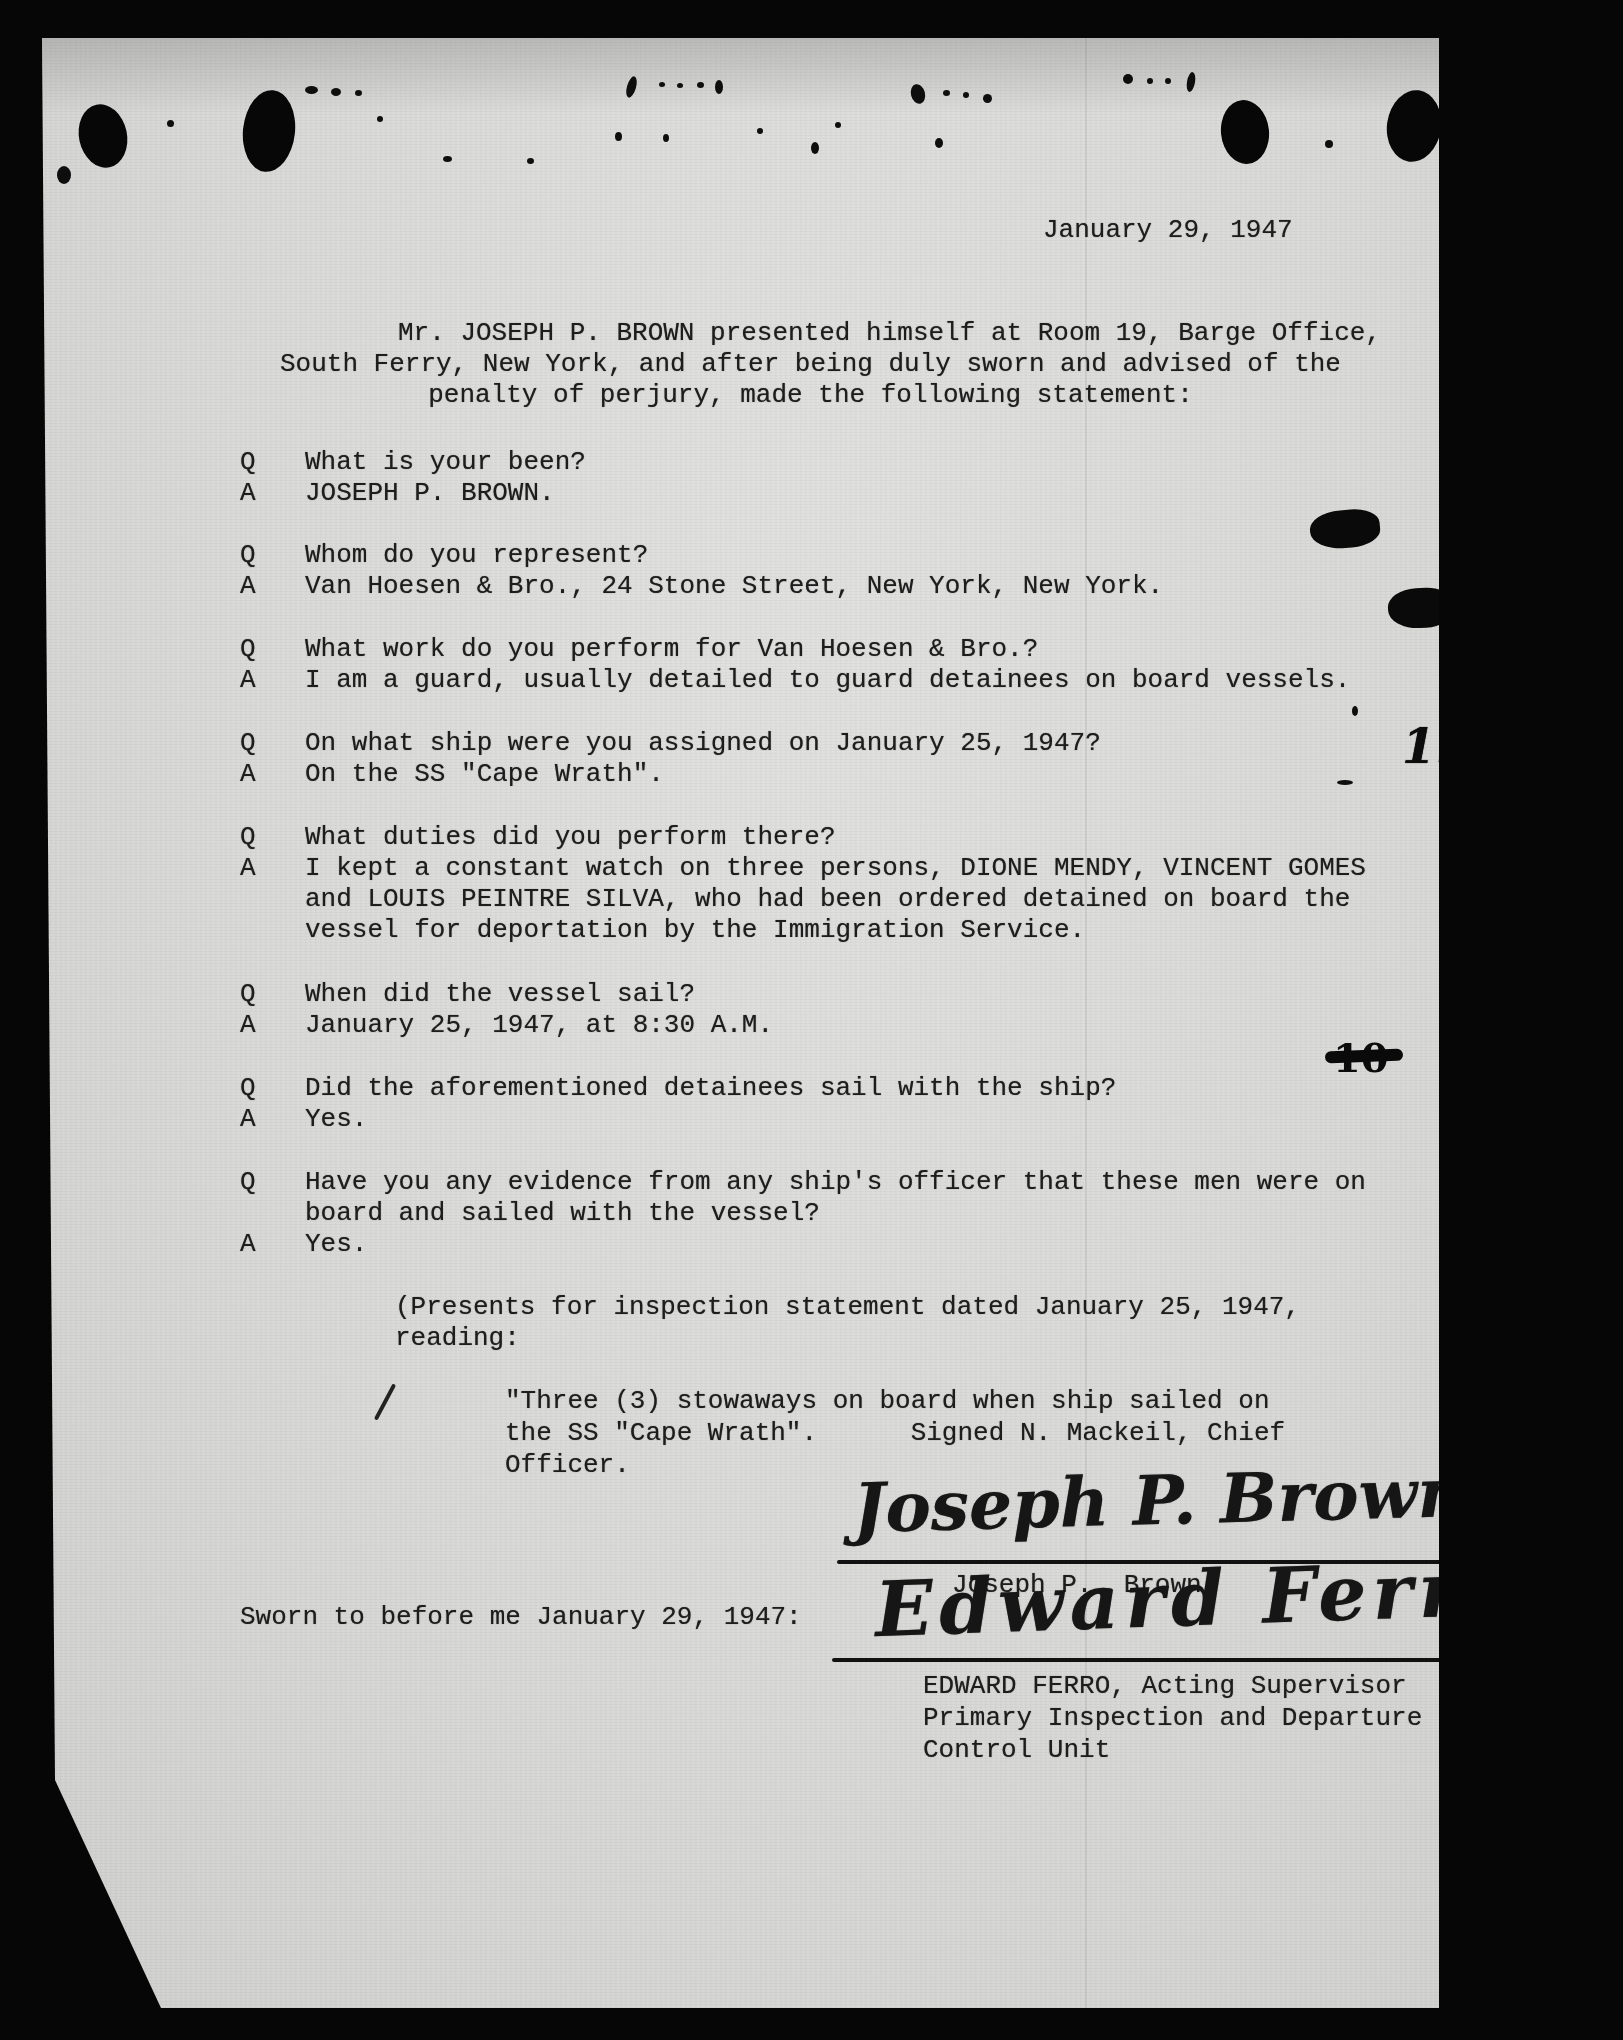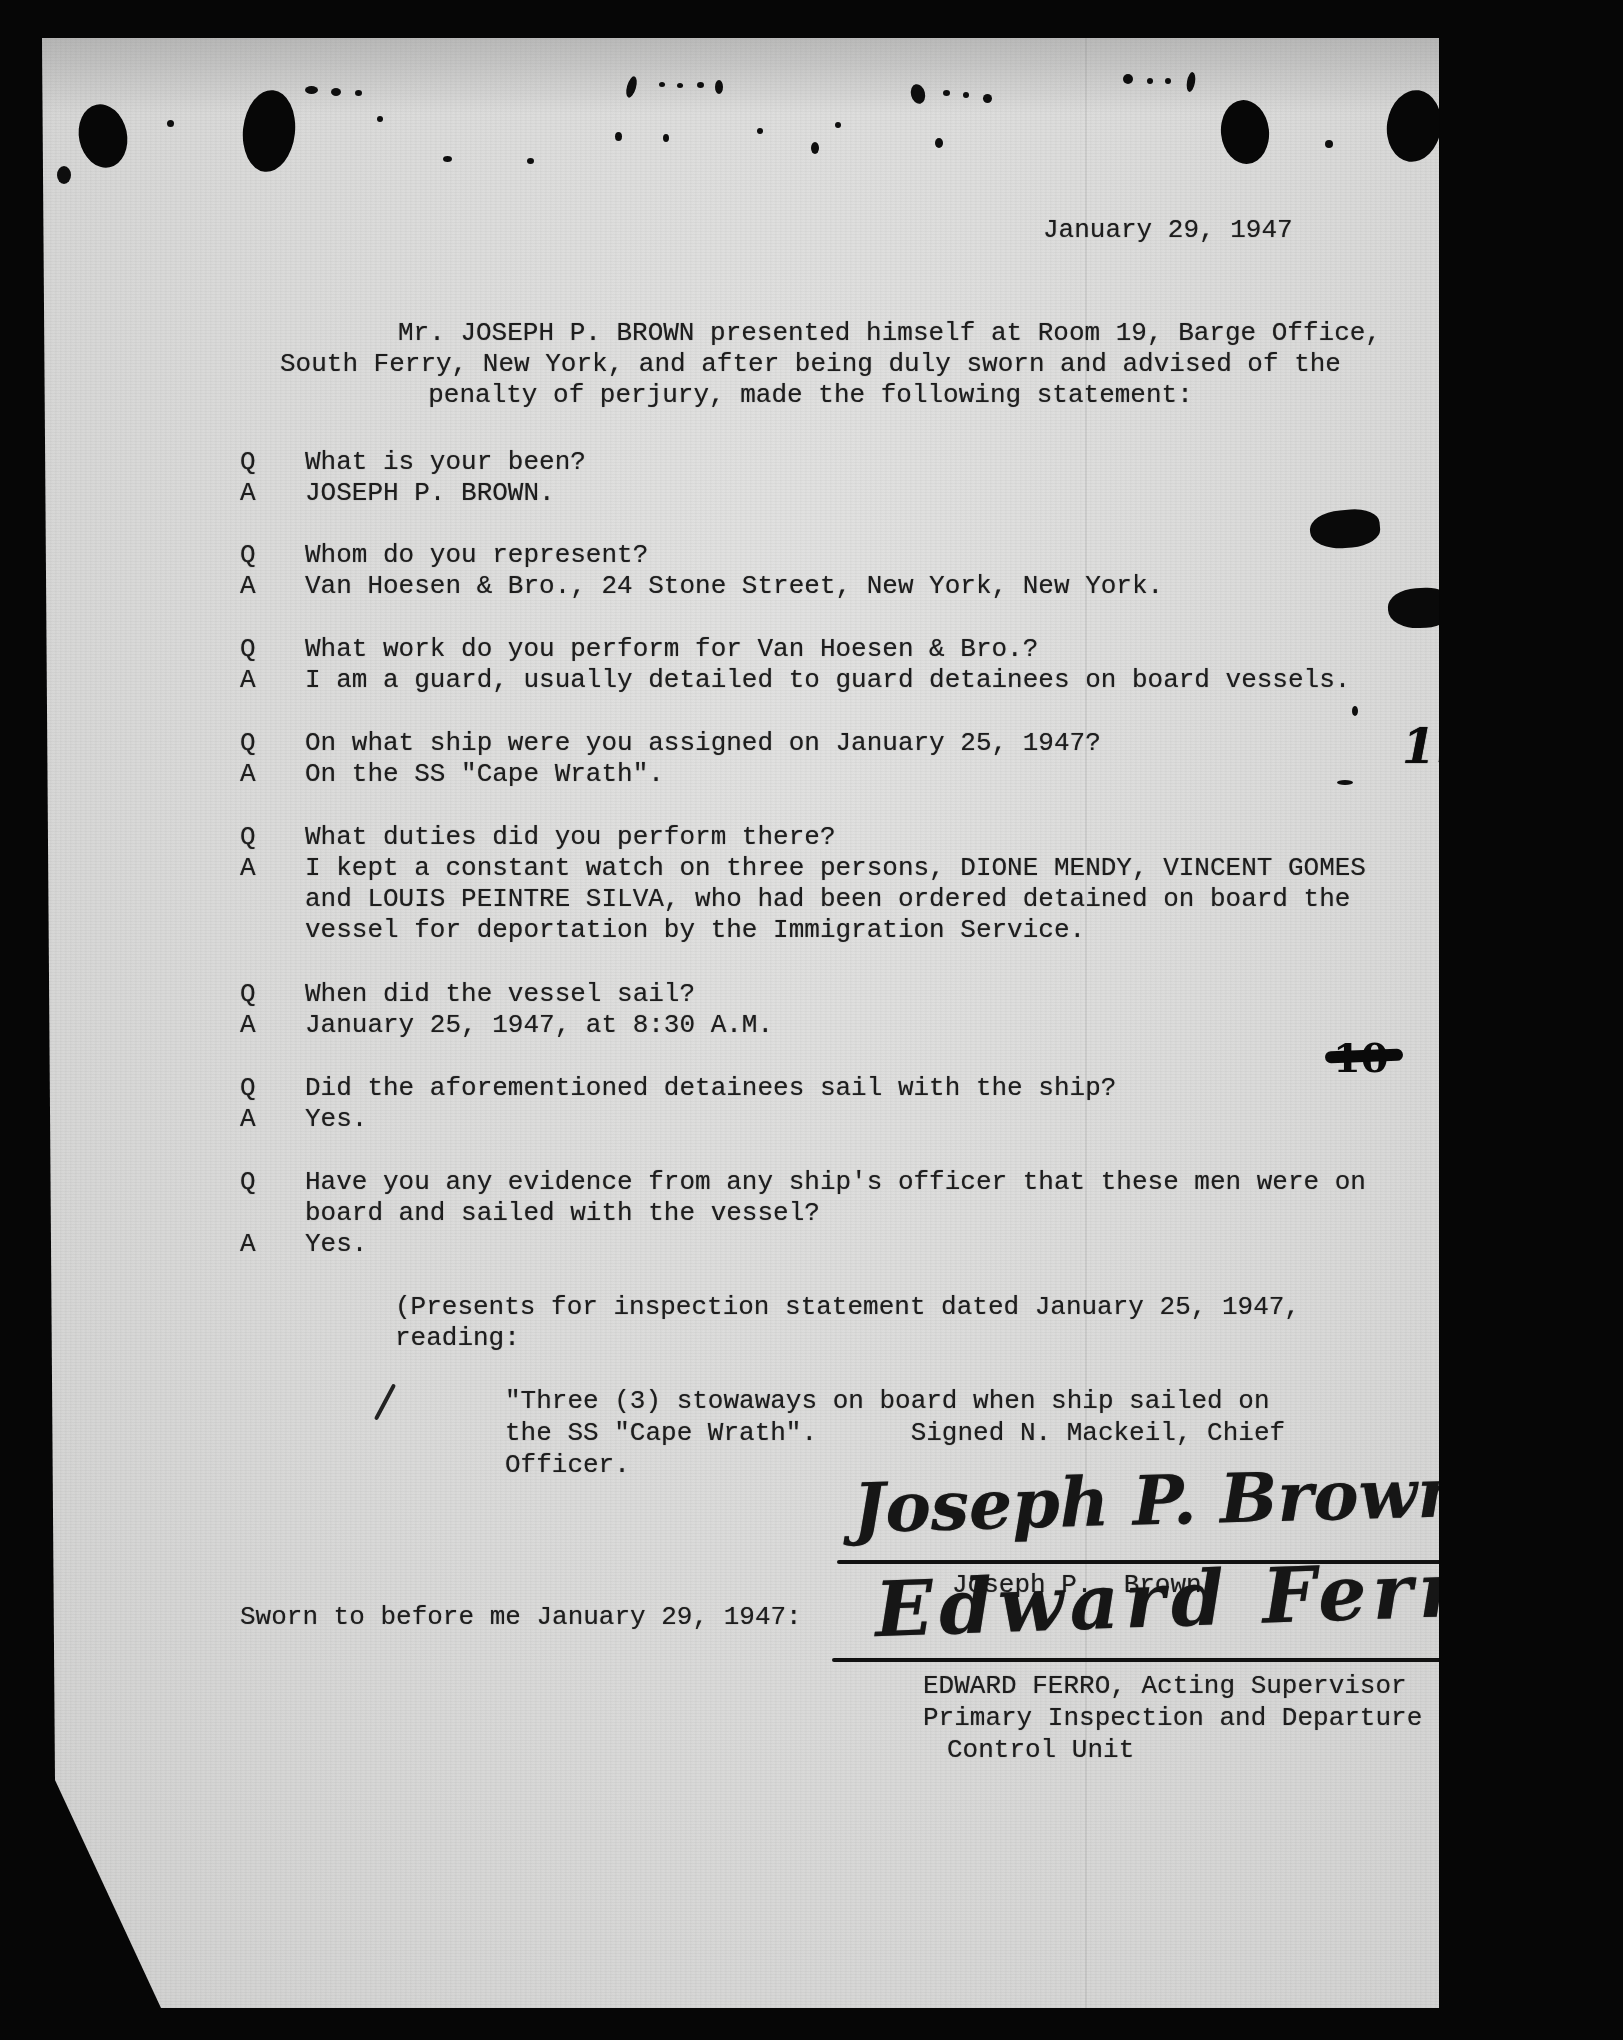--- a/index.html
+++ b/index.html
@@ -100,21 +100,21 @@
     <div class="checkmark" style="left:368px;top:1344px;"></div>
     <div class="tw" style="left:490px;top:1347px;" id="exhibit-quote"><div style="line-height: 32px;">"Three (3) stowaways on board when ship sailed on</div><div style="line-height: 32px;">the SS "Cape Wrath".      Signed N. Mackeil, Chief</div><div style="line-height: 32px;">Officer.</div></div>
 
     <div class="sig" style="left:838px;top:1422px;font-size:68px;transform:rotate(-1.5deg);">Joseph P. Brown</div>
     <div class="sigline" style="left:822px;top:1522px;width:612px;"></div>
     <div class="tw" style="left:937px;top:1532px;">Joseph P.  Brown</div>
 
     <div class="sig" style="left:860px;top:1516px;font-size:76px;transform:rotate(-2deg);letter-spacing:6px;">Edward Ferro</div>
     <div class="tw" style="left:225px;top:1564px;">Sworn to before me January 29, 1947:</div>
     <div class="sigline" style="left:817px;top:1620px;width:724px;"></div>
-    <div class="tw" style="left:908px;top:1632px;" id="officer-title"><div style="line-height: 32px;">EDWARD FERRO, Acting Supervisor</div><div style="line-height: 32px;">Primary Inspection and Departure</div><div style="line-height: 32px; margin-left: 24px;">Control Unit</div></div>
+    <div class="tw" style="left:908px;top:1632px;" id="officer-title"><div style="line-height: 32px;">EDWARD FERRO, Acting Supervisor</div><div style="line-height: 32px;">Primary Inspection and Departure</div><div style="line-height: 32px;">Control Unit</div></div>
 
     <div class="blob" style="left:1295px;top:472px;width:70px;height:38px;transform:rotate(-5deg);"></div>
     <div class="blob" style="left:1373px;top:550px;width:64px;height:40px;transform:rotate(-3deg);"></div>
     <div class="stamp19" style="left:1387px;top:680px;font-style:italic;">19</div>
     <div class="speck" style="left:1337px;top:668px;width:6px;height:10px;"></div>
     <div class="speck" style="left:1322px;top:742px;width:16px;height:5px;"></div>
     <div class="strike10" style="left:1318px;top:996px;">
       <span>10</span>
       <span class="bar"></span>
     </div>

